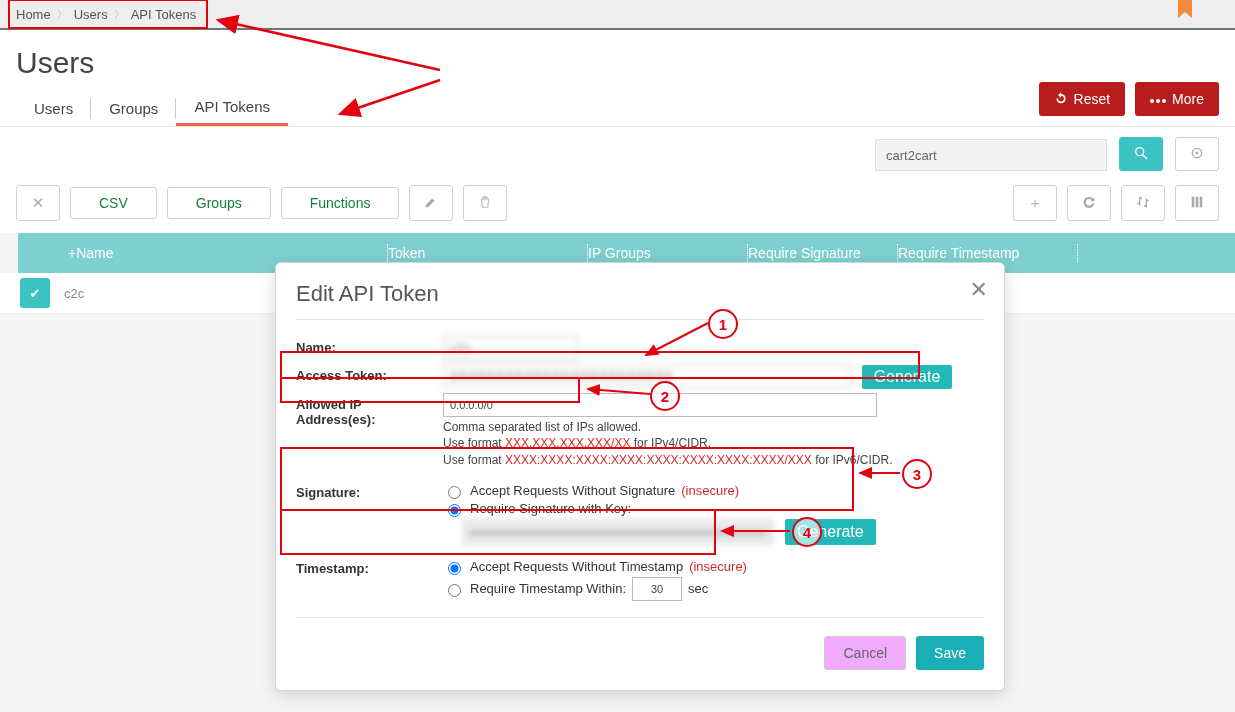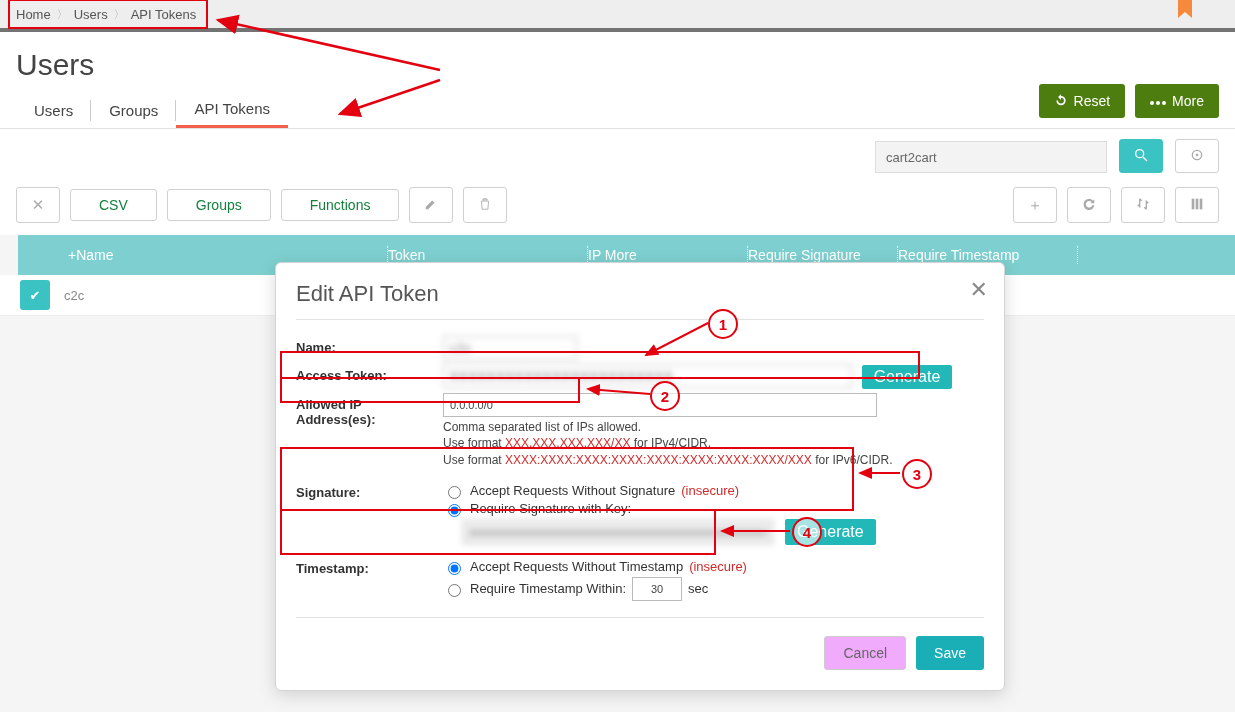--- a/index.html
+++ b/index.html
@@ -12,21 +12,21 @@
     width: 1235px;
     height: 712px;
     position: relative;
     overflow: hidden;
   }
 
   
   .breadcrumb-bar {
     height: 28px;
     background: #eee;
-    border-bottom: 4px solid #737373;
+    border-bottom: 2px solid #737373;
     display: flex;
     align-items: center;
     padding-left: 8px;
     position: relative;
   }
   .breadcrumb {
     display: inline-flex;
     align-items: center;
     gap: 6px;
     border: 2px solid #e3000f; 
@@ -96,21 +96,21 @@
     gap: 6px;
     border: 1px solid transparent;
     border-radius: 3px;
     height: 34px;
     padding: 0 14px;
     background: #b0b0b0;
     color: #fff;
     cursor: pointer;
     font-size: 14px;
   }
-  .btn.gray { background: #4d7c0f; }
+  .btn.gray { background: #b91c1c; }
   .icon { display: inline-block; }
 
   
   .toolbar-row {
     background: #fff;
     padding: 10px 16px;
     display: flex;
     justify-content: flex-end;
     align-items: flex-end;
     gap: 12px;
@@ -444,21 +444,21 @@
           <rect x="10" y="4" width="4" height="16" fill="#aaa"></rect>
           <rect x="16" y="4" width="4" height="16" fill="#aaa"></rect>
         </svg>
     </span>
   </button>
 </div>
 
 <div class="table-head">
   <div class="th name">+Name</div>
   <div class="th token">Token</div>
-  <div class="th ip">IP More</div>
+  <div class="th ip">IP Groups</div>
   <div class="th sig">Require Signature</div>
   <div class="th ts">Require Timestamp</div>
 </div>
 
 <div class="table-row">
   <span class="row-check">
     <span>✔</span>
   </span>
   <span class="row-name">c2c</span>
 </div>

